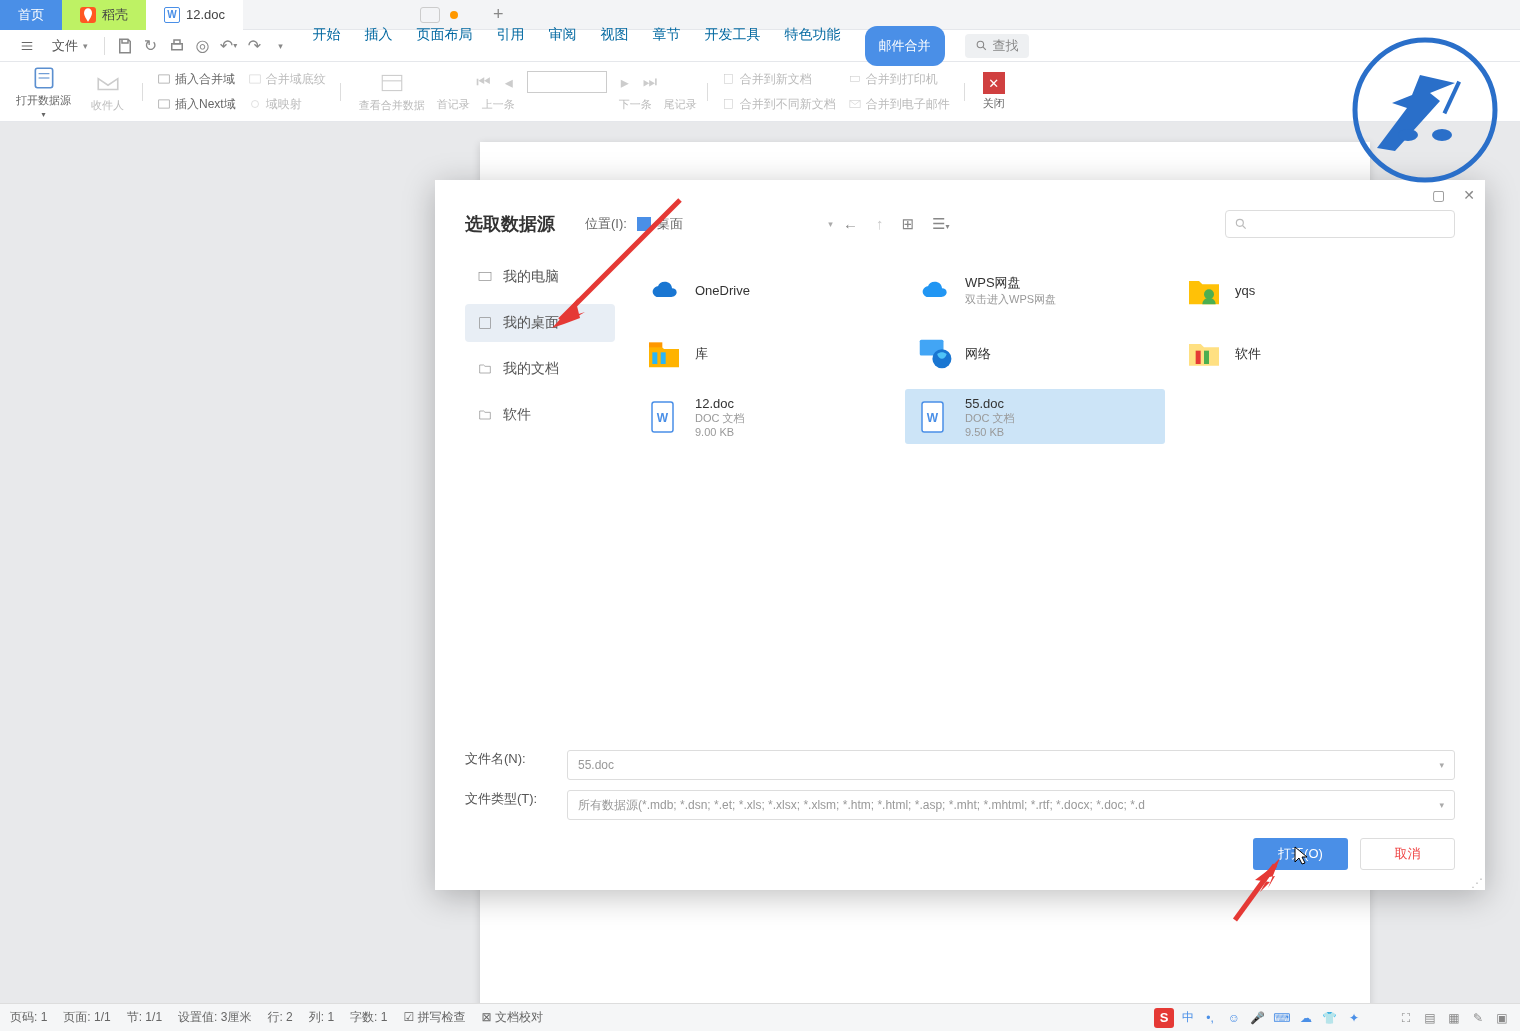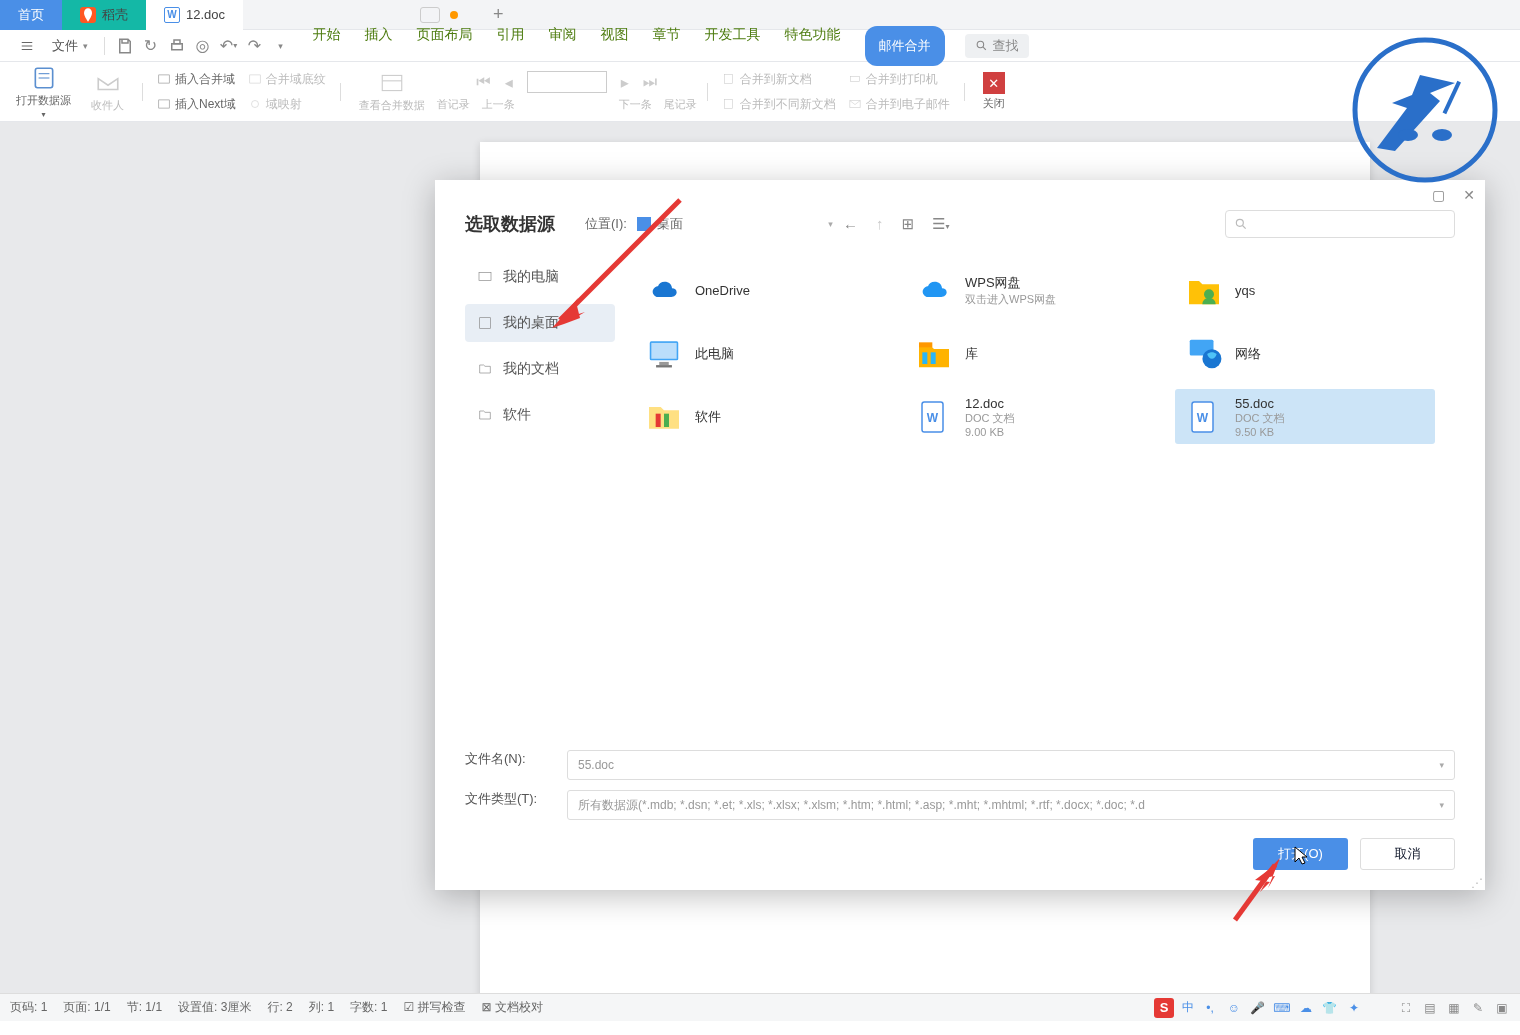--- a/index.html
+++ b/index.html
@@ -2,37 +2,37 @@
 <html><head>
 <meta charset="utf-8">
 <style>
 * { margin:0; padding:0; box-sizing:border-box; font-family:"Microsoft YaHei",Arial,sans-serif; }
 body { width:1520px; height:1035px; background:#fff; position:relative; overflow:hidden; }
 
 
 .tabbar { height:30px; background:#f3f4f6; display:flex; align-items:center; border-bottom:1px solid #e5e7eb; }
 .tab { height:30px; display:flex; align-items:center; padding:0 18px; font-size:13px; cursor:pointer; }
 .tab.home { background:#4a8fe7; color:#fff; }
-.tab.doke { background:#14b8a6; color:#444; }
+.tab.doke { background:#bef264; color:#444; }
 .docke-icon { width:16px; height:16px; background:#ff5722; border-radius:3px; margin-right:6px; display:flex; align-items:center; justify-content:center; }
 .tab.doc { background:#fff; color:#444; }
 .doc-icon { width:16px; height:16px; border:1px solid #4a8fe7; color:#4a8fe7; font-size:10px; display:flex; align-items:center; justify-content:center; margin-right:6px; border-radius:2px; font-weight:bold; }
 .tab-spacer { flex:0 0 auto; width:230px; display:flex; align-items:center; justify-content:flex-end; gap:10px; padding-right:15px; }
 .pill { border:1px solid #ccc; border-radius:3px; width:20px; height:16px; }
 .dot { width:8px; height:8px; border-radius:50%; background:#ff9800; }
 .plus { font-size:18px; color:#888; padding:0 20px; cursor:pointer; }
 
 
 .ribbon { height:32px; background:#fff; border-bottom:1px solid #e5e7eb; display:flex; align-items:center; padding:0 12px; gap:2px; }
 .menu-btn { display:flex; align-items:center; gap:5px; font-size:13px; color:#555; padding:3px 8px; cursor:pointer; }
 .menu-btn svg { width:14px; height:14px; }
 .sep { width:1px; height:18px; background:#ddd; margin:0 6px; }
 .qa-icon { width:18px; height:18px; color:#888; cursor:pointer; margin:0 3px; display:flex; align-items:center; justify-content:center; }
 .ribbon-tabs { display:flex; gap:24px; margin-left:18px; }
-.rtab { font-size:14px; color:#4d7c0f; cursor:pointer; }
+.rtab { font-size:14px; color:#0369a1; cursor:pointer; }
 .rtab.active { background:#4a8fe7; color:#fff; padding:11px 14px; border-radius:12px; font-size:13px; }
 .search-box { margin-left:18px; background:#eef0f2; border-radius:4px; padding:3px 10px; display:flex; align-items:center; gap:5px; color:#888; font-size:13px; }
 
 
 .toolbar { height:60px; background:#fff; border-bottom:1px solid #e5e7eb; display:flex; align-items:center; padding:0 8px; gap:4px; }
 .tbtn { display:flex; flex-direction:column; align-items:center; font-size:11px; color:#666; padding:0 8px; cursor:pointer; gap:2px; }
 .tbtn.big svg { width:26px; height:26px; }
 .tbtn.small { flex-direction:row; gap:4px; font-size:12px; padding:2px 4px; }
 .tbtn.small svg { width:14px; height:14px; }
 .tbtn.disabled { color:#bbb; cursor:default; }
@@ -69,32 +69,32 @@
 .file-text { display:flex; flex-direction:column; font-size:12px; }
 .file-name { color:#333; font-size:13px; }
 .file-sub { color:#999; font-size:11px; }
 .dlg-bottom { display:flex; flex-direction:column; gap:10px; margin-top:10px; }
 .form-row { display:flex; align-items:flex-start; gap:12px; }
 .form-label { width:90px; font-size:13px; color:#555; text-align:left; }
 .form-input { flex:1; height:30px; border:1px solid #ddd; border-radius:3px; padding:0 10px; font-size:12px; color:#999; display:flex; align-items:center; justify-content:space-between; }
 .btn-row { display:flex; justify-content:flex-end; gap:12px; margin-top:8px; }
 .btn { width:95px; height:32px; display:flex; align-items:center; justify-content:center; font-size:13px; border-radius:3px; cursor:pointer; }
 .btn.primary { background:#4a8fe7; color:#fff; }
-.btn.cancel { background:#fff; border:1px solid #ddd; color:#0f172a; }
+.btn.cancel { background:#fff; border:1px solid #ddd; color:#ef4444; }
 
 
 .arrow { position:absolute; pointer-events:none; }
 .arrow-line { stroke:#e53935; stroke-width:5; fill:none; }
 .arrow-head { fill:#e53935; }
 
 
 .watermark { position:absolute; right:20px; top:35px; width:150px; height:150px; }
 
 
-.status { position:absolute; bottom:14px; left:0; right:0; height:28px; background:#f5f6f7; border-top:1px solid #ddd; display:flex; align-items:center; padding:0 10px; font-size:12px; color:#666; gap:16px; }
+.status { position:absolute; bottom:4px; left:0; right:0; height:28px; background:#f5f6f7; border-top:1px solid #ddd; display:flex; align-items:center; padding:0 10px; font-size:12px; color:#666; gap:16px; }
 .status-right { margin-left:auto; display:flex; align-items:center; gap:8px; }
 .ime { width:20px; height:20px; background:#e53935; color:#fff; display:flex; align-items:center; justify-content:center; font-weight:bold; border-radius:3px; font-size:13px; }
 .ime-icon { width:16px; height:16px; color:#4a8fe7; display:flex; align-items:center; justify-content:center; }
 
 
 .resize-h { position:absolute; right:2px; bottom:2px; width:12px; height:12px; color:#bbb; font-size:12px; }
 
 
 .cursor-img { position:absolute; left:1293px; top:845px; pointer-events:none; }
 </style>
@@ -364,33 +364,20 @@
                 <circle cx="30" cy="28" r="6" fill="#4caf50"></circle>
                 <path fill="#4caf50" d="M22 40c0-5 4-8 8-8s8 3 8 8z"></path>
               </svg>
             </div>
           <div class="file-text">
               <span class="file-name">yqs</span>
             </div>
         </div>
         <div class="file-item">
           <div class="file-icon">
-              <svg viewBox="0 0 48 48" width="42" height="38">
-                <rect x="6" y="8" width="36" height="24" fill="#42a5f5" rx="2"></rect>
-                <rect x="8" y="10" width="32" height="20" fill="#bbdefb"></rect>
-                <rect x="18" y="34" width="12" height="4" fill="#999"></rect>
-                <rect x="14" y="38" width="20" height="3" fill="#777"></rect>
-              </svg>
-            </div>
-          <div class="file-text">
-              <span class="file-name">此电脑</span>
-            </div>
-        </div>
-        <div class="file-item">
-          <div class="file-icon">
               <svg viewBox="0 0 48 48" width="40" height="40">
                 <path fill="#ffb300" d="M6 14h14l4 4h18v22H6z"></path>
                 <rect x="6" y="10" width="16" height="6" fill="#ff9800"></rect>
                 <rect x="10" y="22" width="6" height="14" fill="#29b6f6"></rect>
                 <rect x="20" y="22" width="6" height="14" fill="#29b6f6"></rect>
               </svg>
             </div>
           <div class="file-text">
               <span class="file-name">库</span>
             </div>

